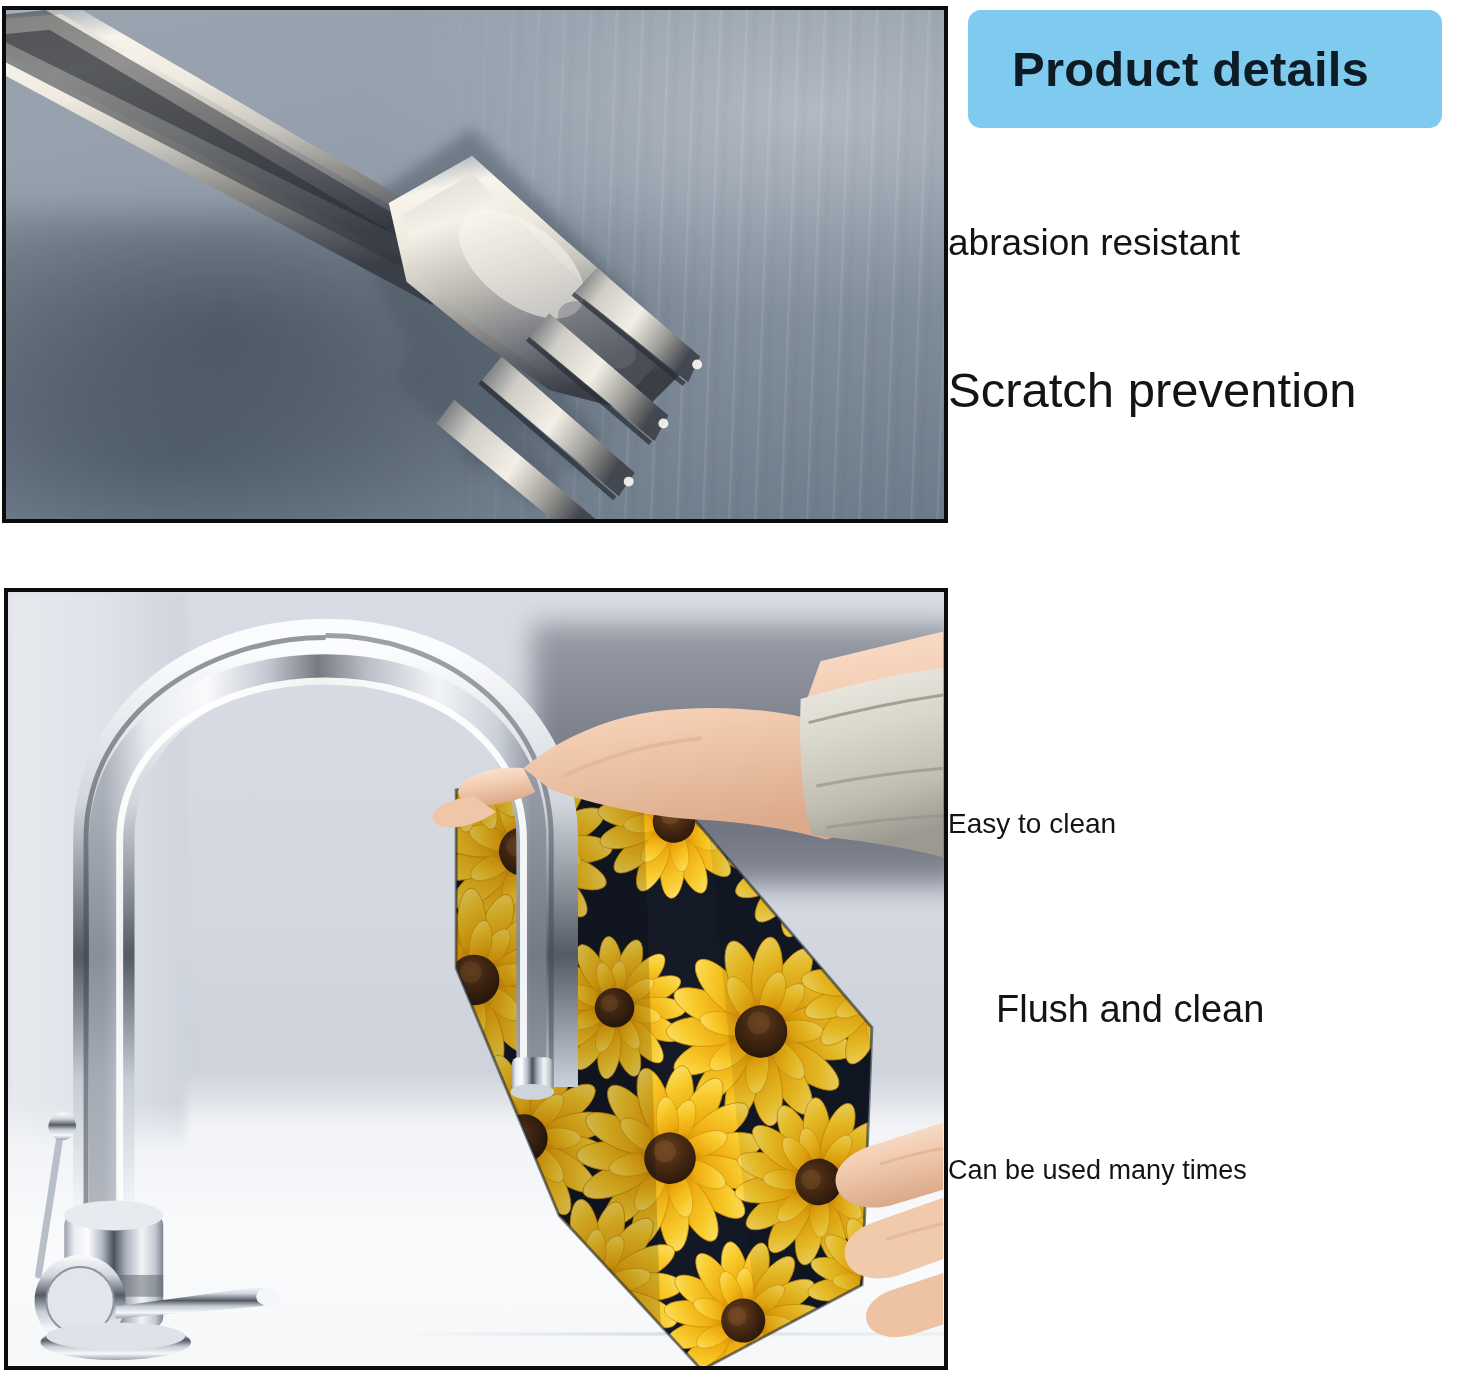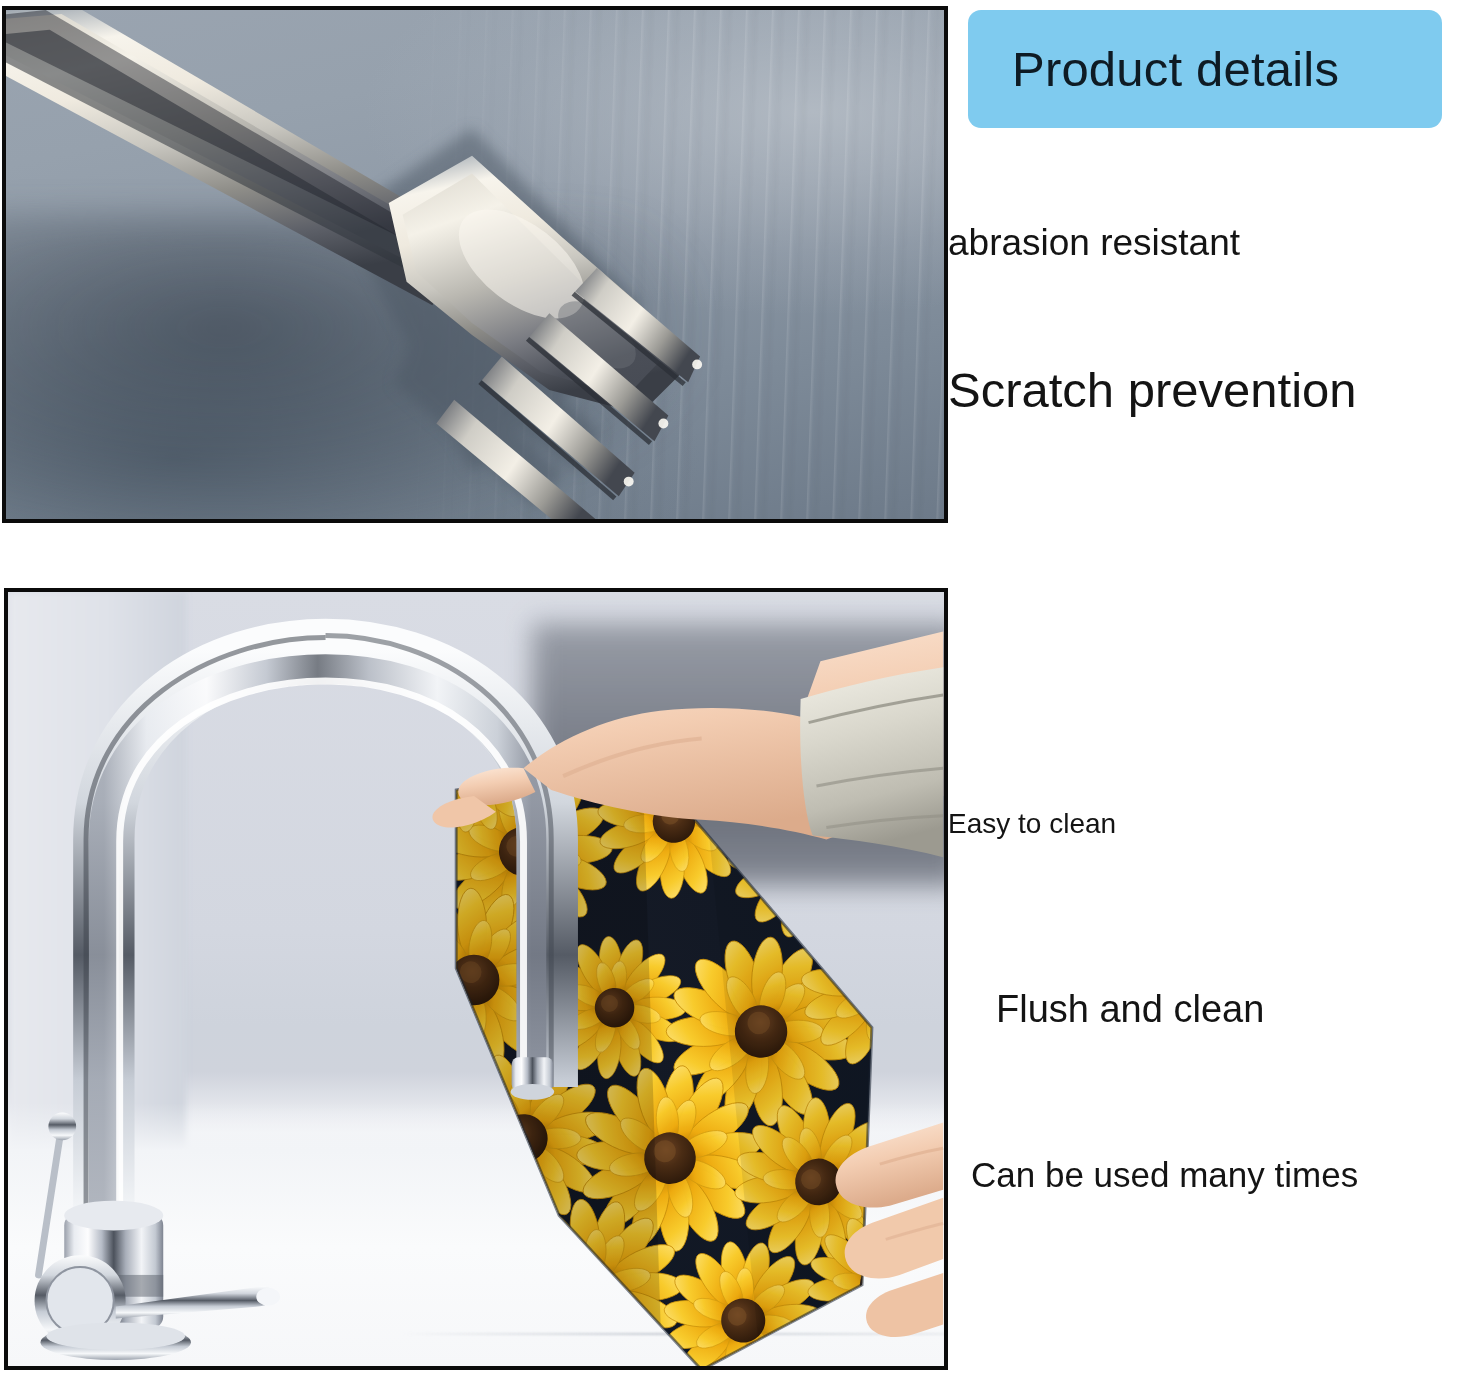--- a/index.html
+++ b/index.html
@@ -76,33 +76,33 @@
   
   .right-col{ position:absolute; left:948px; top:0; width:509px; height:1374px; }
 
   .badge{
     position:absolute; left:20px; top:10px; width:474px; height:118px;
     border-radius:13px;
     display:flex; align-items:center;
   }
   .badge-label{
     padding-left:44px;
-    font-size:49px; font-weight:400; letter-spacing:.2px;
+    font-size:49px; font-weight:700; letter-spacing:.2px;
     color:#0e1b24; white-space:nowrap;
   }
 
   .feature{
     position:absolute; width:100%; text-align:left;
     color:#141414; font-weight:400; white-space:nowrap;
   }
   #feat-0 { top:222px;  font-size:37px; }
   #feat-1 { top:362px;  font-size:49px; }
   #feat-2 { top:808px;  font-size:28px; }
   #feat-3 { top:988px;  font-size:38px;margin-left:48px; }
-  #feat-4 { top:1155px; font-size:35px;padding-left:23px; }
+  #feat-4 { top:1155px; font-size:27px; }
 </style>
 </head>
 <body>
 
 <div class="page">
 
   <div class="photo-frame" id="photo-top">
     <div class="top-surface"></div>
     <div class="grain"></div>
     <div class="topshadow"></div>

